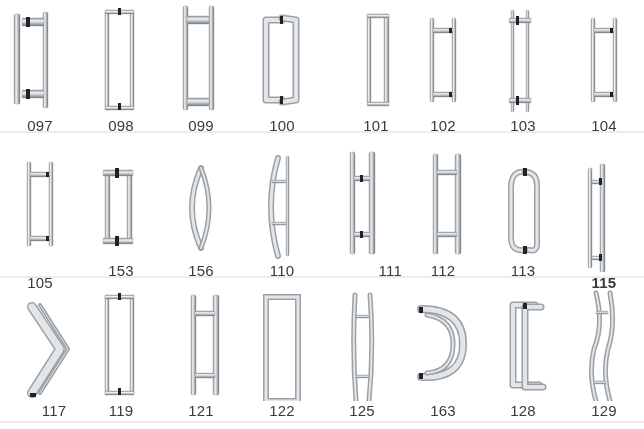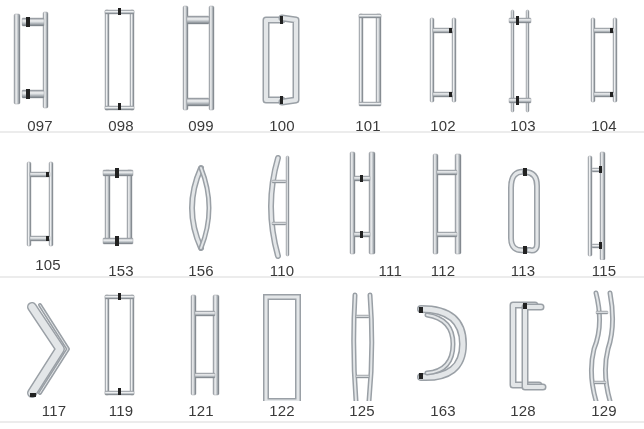--- a/index.html
+++ b/index.html
@@ -115,21 +115,21 @@
             <path d="M40 16 L24 16 L24 96 L40 96" fill="none" stroke="#9aa0a6" stroke-width="7" stroke-linecap="round" stroke-linejoin="round"></path>
             <path d="M40 16 L24 16 L24 96 L40 96" fill="none" stroke="#e3e6e8" stroke-width="4" stroke-linecap="round" stroke-linejoin="round"></path>
             <path d="M40 14 L54 16 L54 96 L40 98" fill="none" stroke="#9aa0a6" stroke-width="7" stroke-linecap="round" stroke-linejoin="round"></path>
             <path d="M40 14 L54 16 L54 96 L40 98" fill="none" stroke="#e3e6e8" stroke-width="4" stroke-linecap="round" stroke-linejoin="round"></path>
             <rect x="38" y="12" width="3" height="8" fill="#222"></rect>
             <rect x="38" y="92" width="3" height="8" fill="#222"></rect>
           </svg>
         </div>
         <div class="code" style="top: 113px;">100</div>
       </div>
-      <div class="cell" style="left: 328px; top: 0px; height: 127px;">
+      <div class="cell" style="left: 336px; top: 0px; height: 127px;">
         <div>
           <svg xmlns="http://www.w3.org/2000/svg" width="80" height="112" viewBox="0 0 80 112">
     <defs>
       <linearGradient id="gv" x1="0" x2="1" y1="0" y2="0">
         <stop offset="0" stop-color="#8a9097"></stop>
         <stop offset="0.35" stop-color="#f2f3f4"></stop>
         <stop offset="0.6" stop-color="#c3c8cc"></stop>
         <stop offset="1" stop-color="#6f767d"></stop>
       </linearGradient>
       <linearGradient id="gh" x1="0" x2="0" y1="0" y2="1">
@@ -249,21 +249,21 @@
       </linearGradient>
     </defs>
             <rect x="27" y="14" width="4" height="84" rx="1.5" fill="url(#gv)" stroke="#8f959b" stroke-width="0.4"></rect>
             <rect x="49" y="14" width="4" height="84" rx="1.5" fill="url(#gv)" stroke="#8f959b" stroke-width="0.4"></rect>
             <rect x="30" y="24" width="20" height="5" rx="1" fill="url(#gh)" stroke="#8f959b" stroke-width="0.4"></rect>
             <rect x="30" y="88" width="20" height="5" rx="1" fill="url(#gh)" stroke="#8f959b" stroke-width="0.4"></rect>
             <rect x="46" y="24" width="3" height="5" fill="#222"></rect>
             <rect x="46" y="88" width="3" height="5" fill="#222"></rect>
           </svg>
         </div>
-        <div class="code" style="top: 108px; padding-left: 8px;">105</div>
+        <div class="code" style="top: 126px;">105</div>
       </div>
       <div class="cell" style="left: 81px; top: 0px; height: 128px;">
         <div>
           <svg xmlns="http://www.w3.org/2000/svg" width="80" height="112" viewBox="0 0 80 112">
     <defs>
       <linearGradient id="gv" x1="0" x2="1" y1="0" y2="0">
         <stop offset="0" stop-color="#8a9097"></stop>
         <stop offset="0.35" stop-color="#f2f3f4"></stop>
         <stop offset="0.6" stop-color="#c3c8cc"></stop>
         <stop offset="1" stop-color="#6f767d"></stop>
@@ -408,21 +408,21 @@
             <path d="M42 24 Q28 22 28 40 L28 90 Q28 104 42 102 L46 102" fill="none" stroke="#9aa0a6" stroke-width="6" stroke-linecap="round" stroke-linejoin="round"></path>
             <path d="M42 24 Q28 22 28 40 L28 90 Q28 104 42 102 L46 102" fill="none" stroke="#e3e6e8" stroke-width="3" stroke-linecap="round" stroke-linejoin="round"></path>
             <path d="M42 24 Q54 24 54 38 L54 96 Q54 104 46 102" fill="none" stroke="#9aa0a6" stroke-width="6" stroke-linecap="round" stroke-linejoin="round"></path>
             <path d="M42 24 Q54 24 54 38 L54 96 Q54 104 46 102" fill="none" stroke="#e3e6e8" stroke-width="3" stroke-linecap="round" stroke-linejoin="round"></path>
             <rect x="40" y="20" width="4" height="8" fill="#222"></rect>
             <rect x="40" y="98" width="4" height="8" fill="#222"></rect>
           </svg>
         </div>
         <div class="code" style="top: 114px;">113</div>
       </div>
-      <div class="cell" style="left: 564px; top: 0px; height: 128px;">
+      <div class="cell" style="left: 564px; top: 12px; height: 128px; font-weight: bold;">
         <div>
           <svg xmlns="http://www.w3.org/2000/svg" width="80" height="112" viewBox="0 0 80 112">
     <defs>
       <linearGradient id="gv" x1="0" x2="1" y1="0" y2="0">
         <stop offset="0" stop-color="#8a9097"></stop>
         <stop offset="0.35" stop-color="#f2f3f4"></stop>
         <stop offset="0.6" stop-color="#c3c8cc"></stop>
         <stop offset="1" stop-color="#6f767d"></stop>
       </linearGradient>
       <linearGradient id="gh" x1="0" x2="0" y1="0" y2="1">

